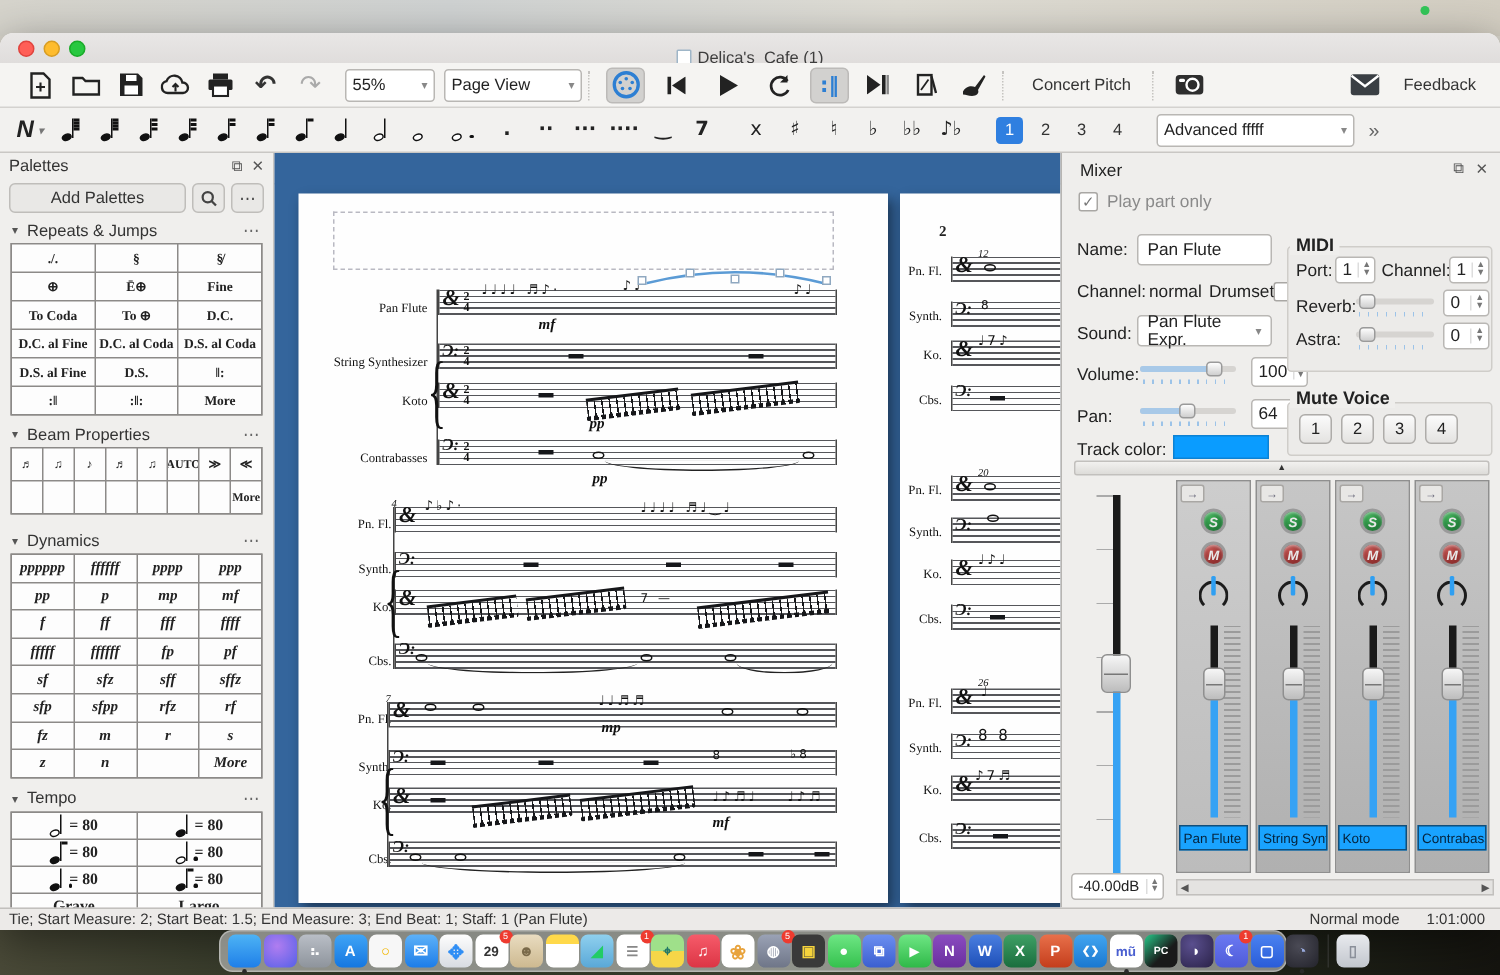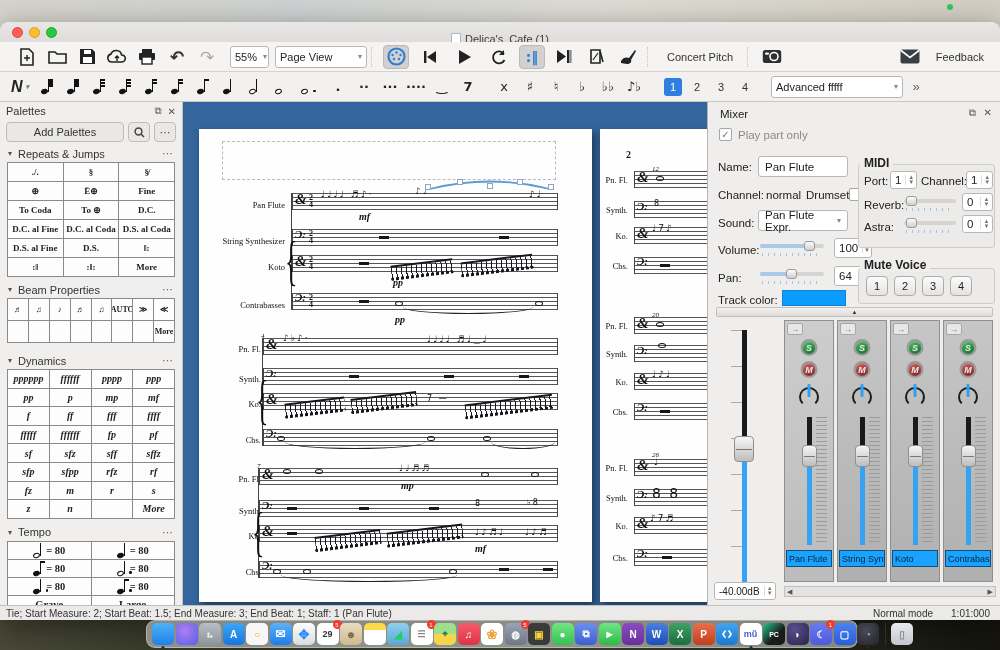--- a/index.html
+++ b/index.html
@@ -262,21 +262,21 @@
             <rect x="1" y="5" width="16" height="7" rx="1" fill="#222"></rect>
             <rect x="4" y="9" width="10" height="7" fill="#fff" stroke="#222" stroke-width="1.4"></rect>
           </svg>
       </div>
       <div class="tbtn" style="font-size:17px;font-weight:bold">
           <span class="mus">↶</span>
         </div>
       <div class="tbtn" style="font-size:17px;color:#aaa">
           <span class="mus">↷</span>
         </div>
-      <div class="combo" style="width:39px;margin-left:8px">
+      <div class="combo" style="width:60px;margin-left:8px">
         <span style="flex:1">55%</span>
           <span class="arr">▾</span>
       </div>
       <div class="combo" style="width:92px;margin-left:6px">
         <span style="flex:1">Page View</span>
           <span class="arr">▾</span>
       </div>
       <div class="tsep"></div>
       <div class="tbtn pressed">
         <svg width="19" height="19" viewBox="0 0 19 19">
@@ -815,21 +815,21 @@
         <div class="ilabel" style="left:-42px;top:424px">Cbs.</div>
         <div class="staff" style="left:34px;top:330px;width:250px"></div>
         <div class="staff" style="left:34px;top:360px;width:250px"></div>
         <div class="staff" style="left:34px;top:388px;width:250px"></div>
         <div class="staff" style="left:34px;top:420px;width:250px"></div>
         <span class="clef" style="left:37px;top:328px;font-size:15px">&amp;</span>
         <span class="clef" style="left:37px;top:359px;font-size:11px">Ɔ:</span>
         <span class="clef" style="left:37px;top:386px;font-size:15px">&amp;</span>
         <span class="clef" style="left:37px;top:418px;font-size:11px">Ɔ:</span>
         <div class="notes-txt" style="left:54px;top:328px">♩</div>
-        <div class="notes-txt" style="left:52px;top:356px;font-size:14px">8 8</div>
+        <div class="notes-txt" style="left:52px;top:356px;font-size:10px">8 8</div>
         <div class="notes-txt" style="left:50px;top:384px">♪7♬</div>
         <div class="rest" style="left:62px;top:427px"></div>
       </div>
     </div>
 
     <div id="mixer">
       <div class="mlabel" style="left:12px;top:6px;font-weight:normal">Mixer</div>
       <span class="winbtn abs" style="right:24px;top:5px">⧉</span>
       <span class="winbtn abs" style="right:8px;top:5px">✕</span>
 

